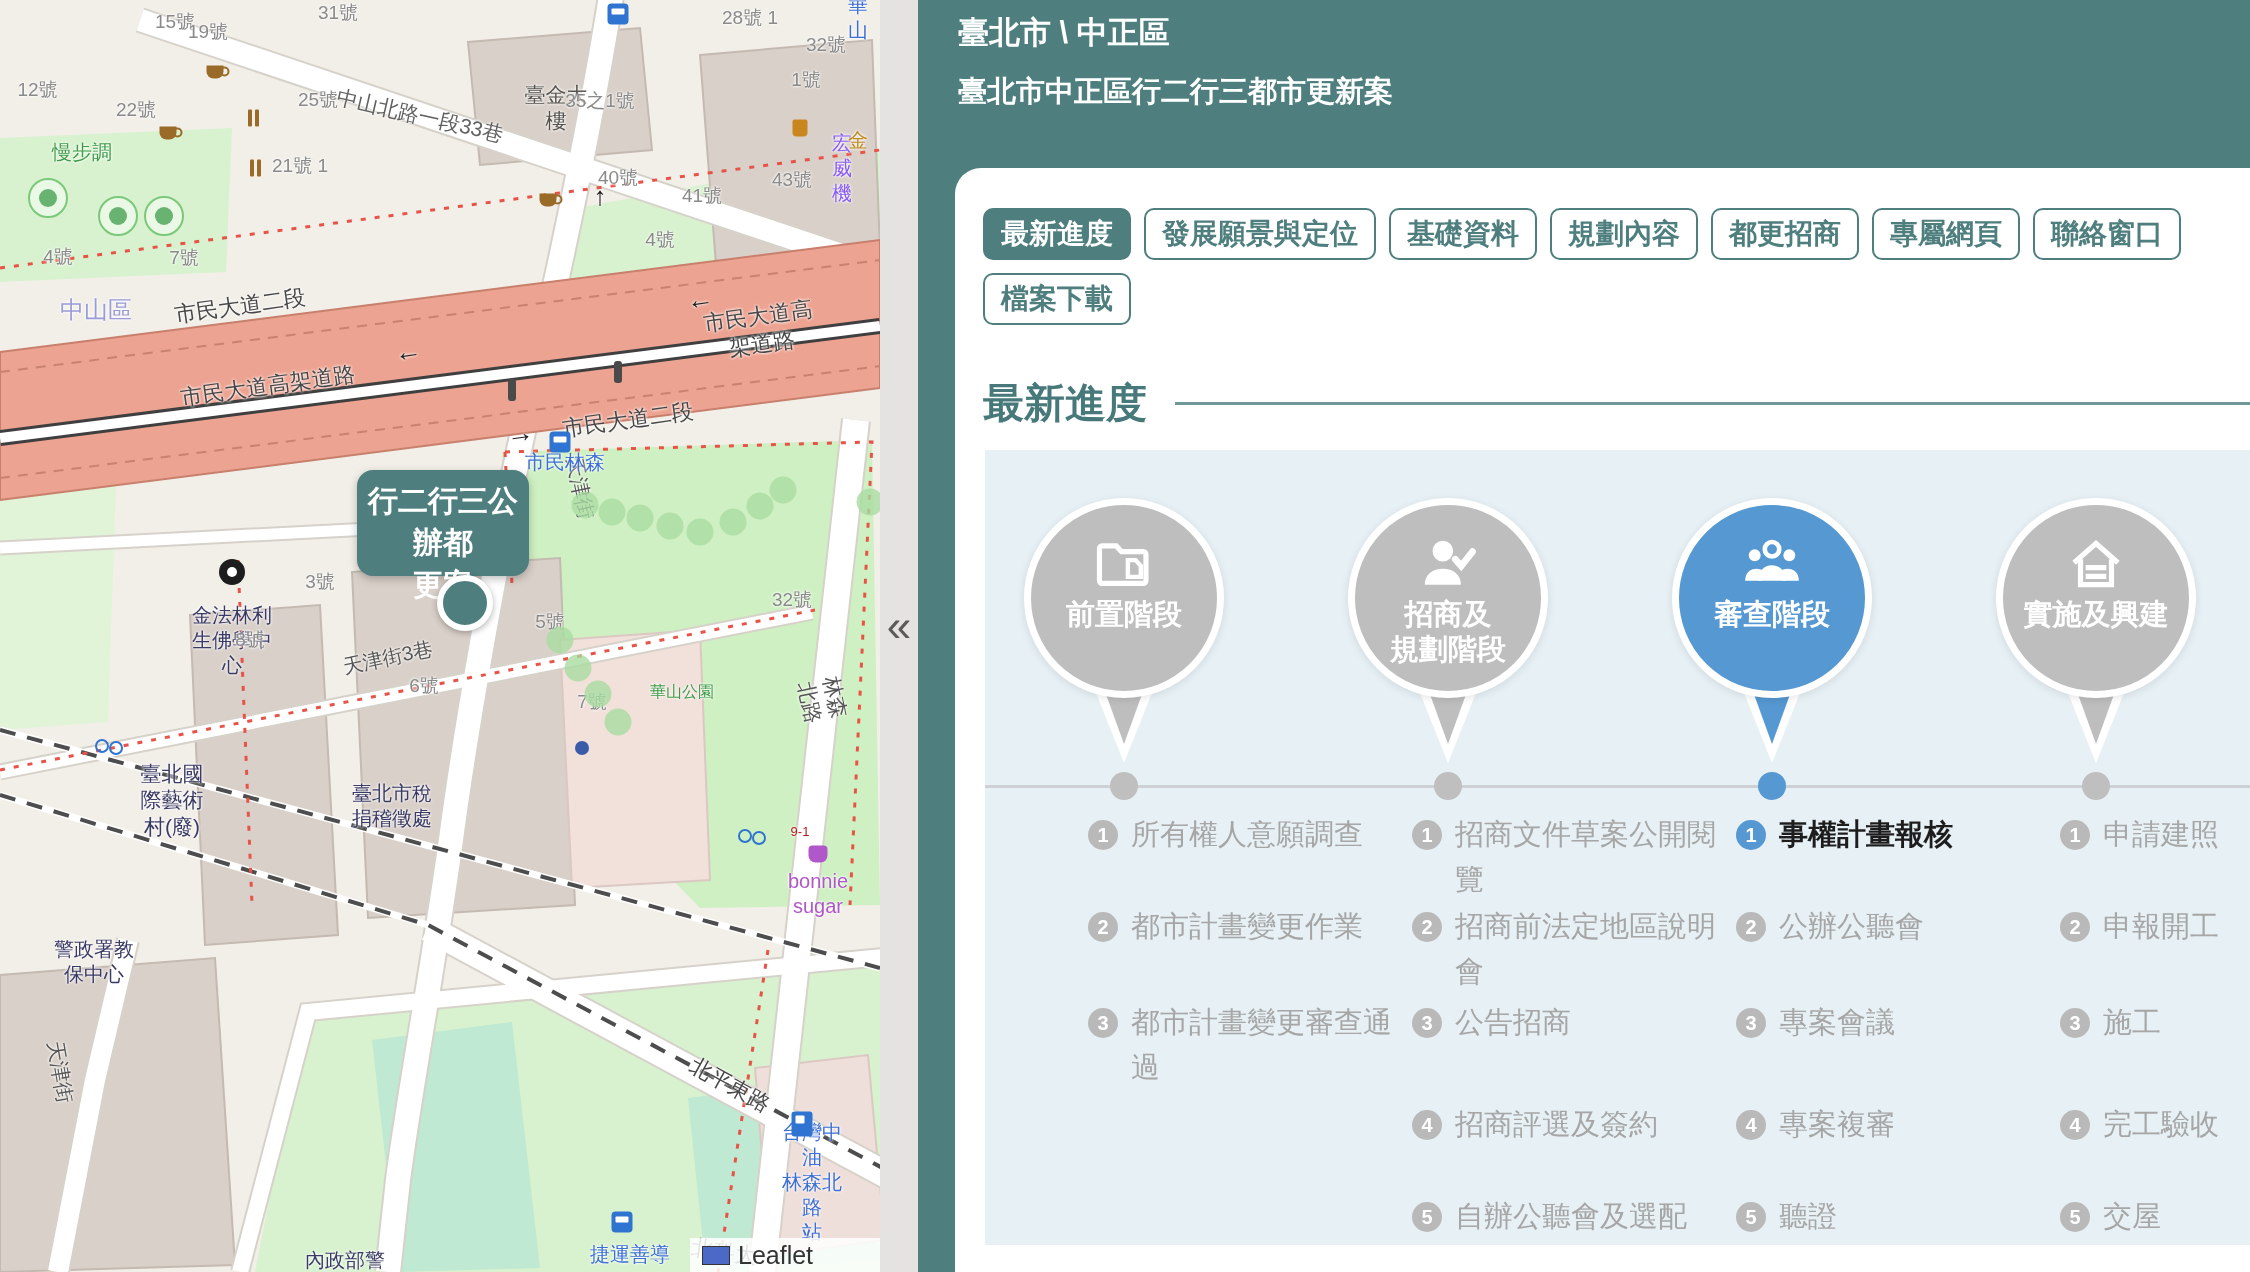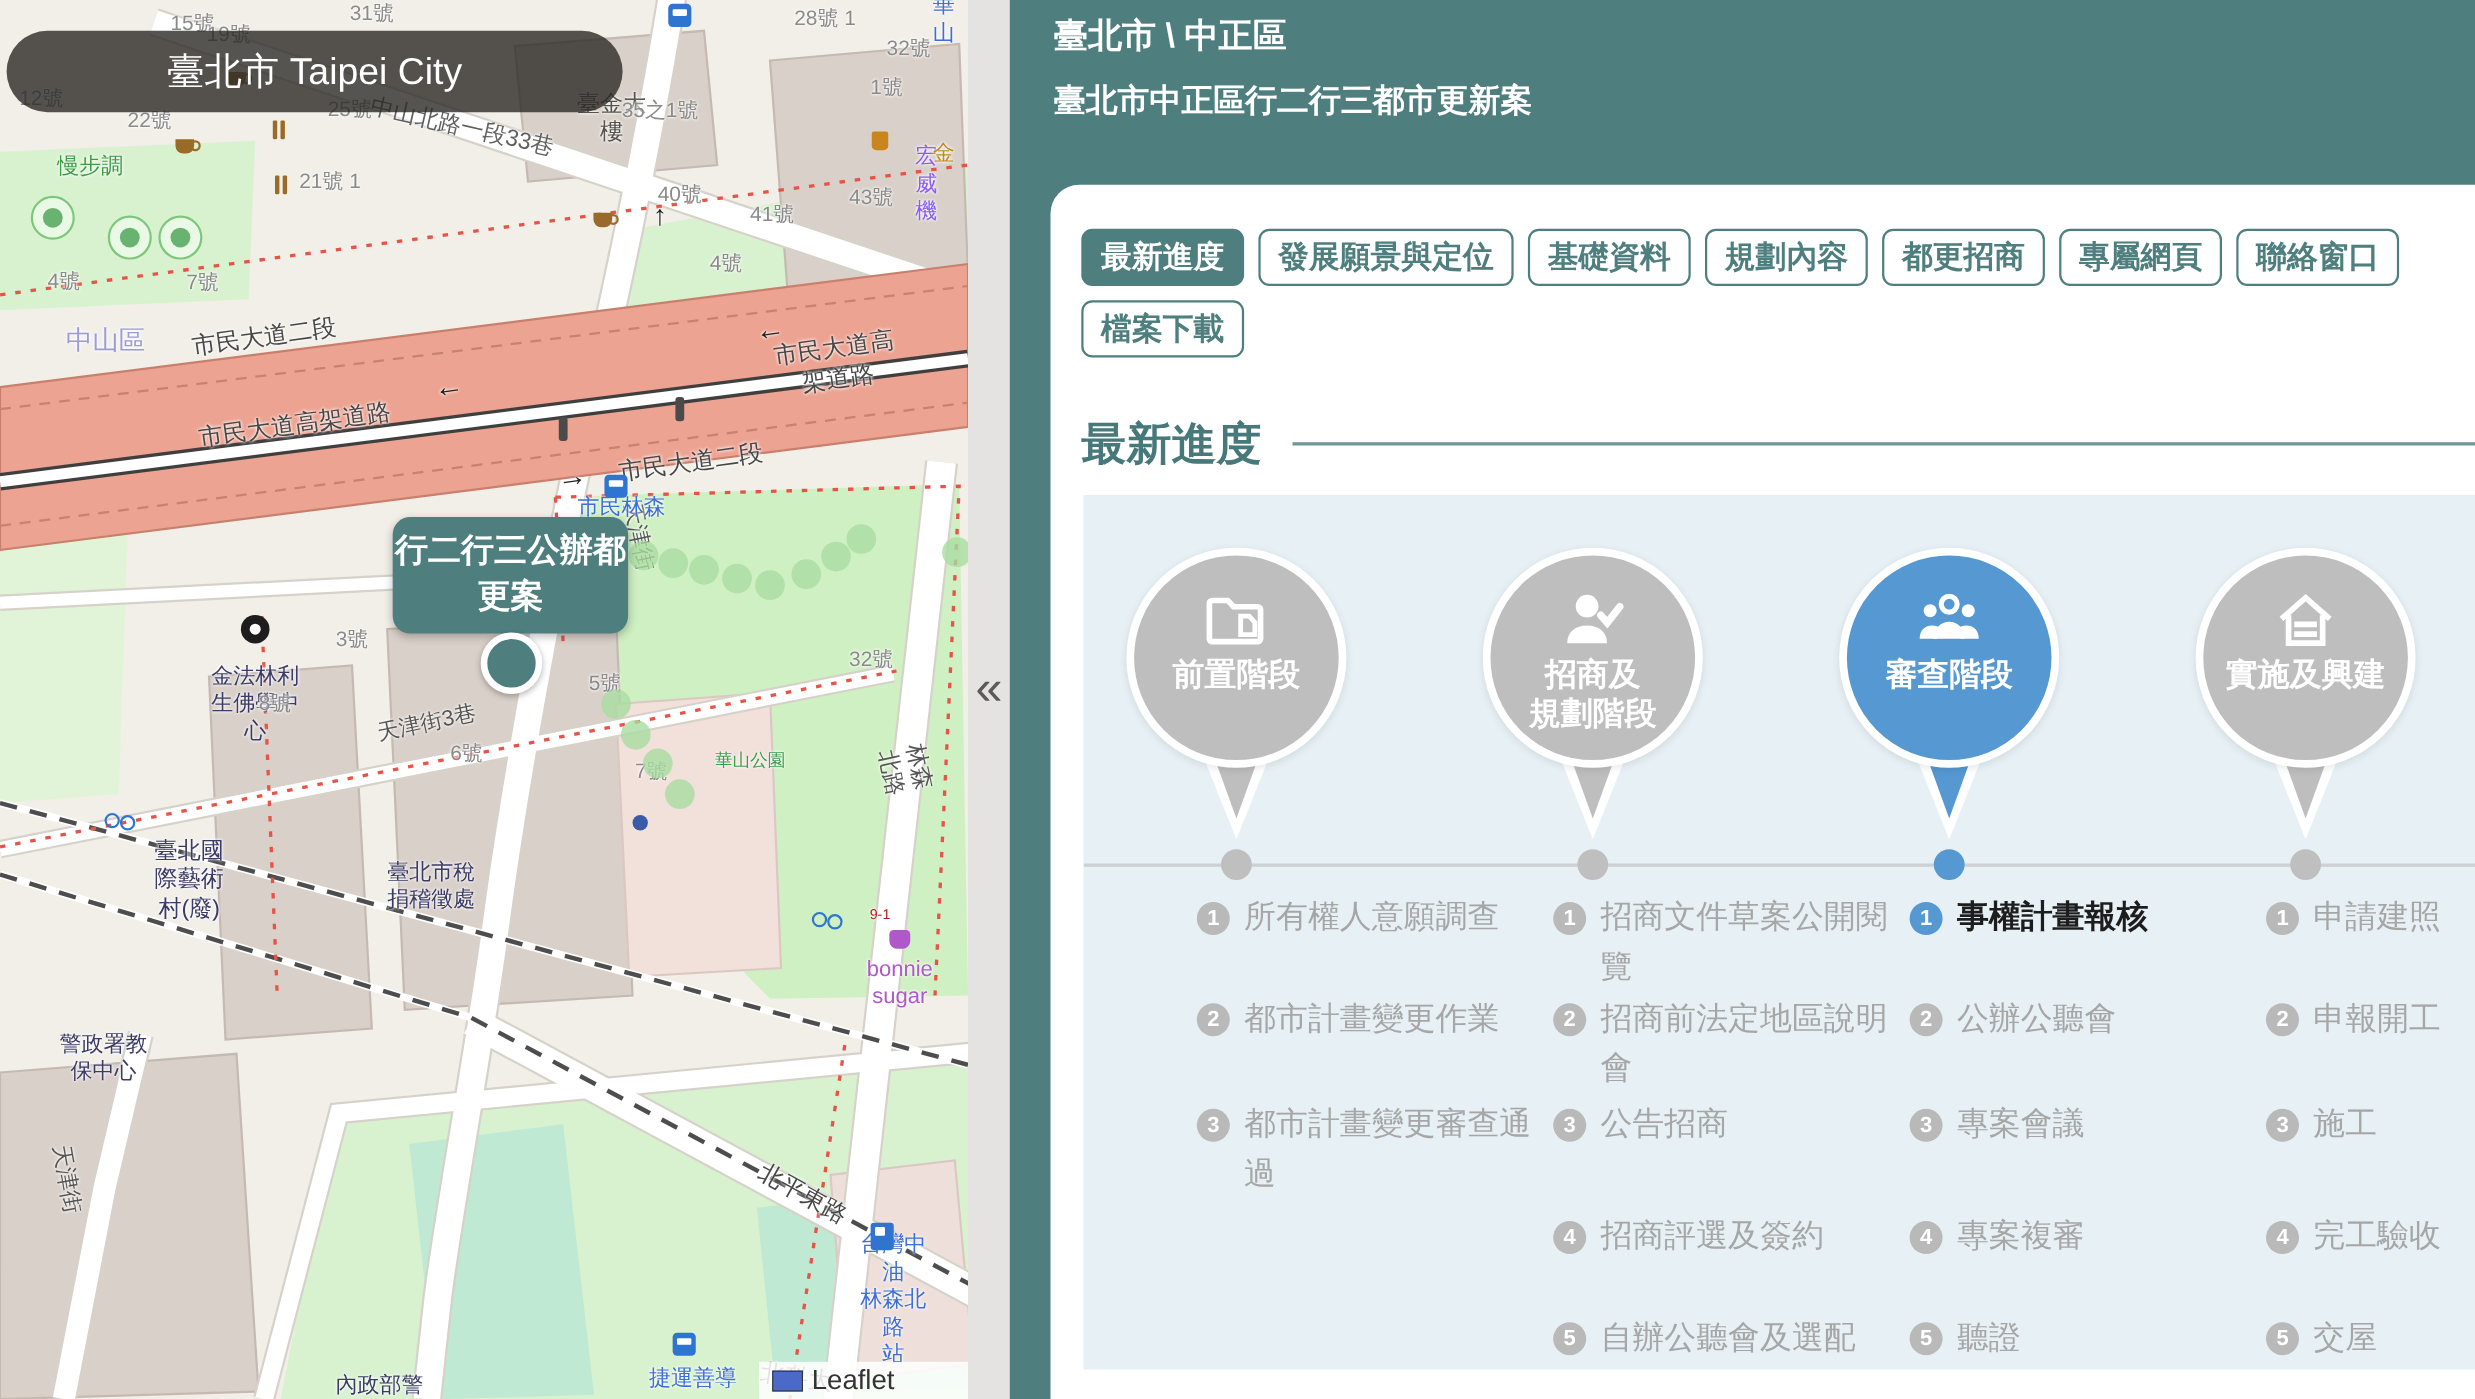--- a/index.html
+++ b/index.html
@@ -28,21 +28,21 @@
   .cupcake-icon{width:19px;height:17px;background:#B058C9;border-radius:4px 4px 7px 7px;}
   .playground-icon{width:36px;height:36px;border:2px solid #7CC87A;border-radius:50%;background:#EAF9E6;}
   .playground-icon::after{content:"";position:absolute;inset:9px;background:#3E9B49;border-radius:50%;opacity:.75;}
   .traffic-light-icon{width:8px;height:22px;background:#4a4a4a;border-radius:3px;}
   .poi-dot{width:14px;height:14px;background:#3A5BA8;border-radius:50%;}
   .dharma-icon{width:26px;height:26px;background:#1d1d1d;border-radius:50%;}
   .dharma-icon::after{content:"";position:absolute;inset:8px;background:#fff;border-radius:50%;}
 
   #city-pill{position:absolute;left:6px;top:28px;width:560px;height:74px;border-radius:38px;
     background:rgba(44,41,38,.8);color:#fff;font-size:34px;display:flex;align-items:center;justify-content:center;}
-  #marker-popup{position:absolute;left:357px;top:470px;width:214px;height:106px;border-radius:16px;
+  #marker-popup{position:absolute;left:357px;top:470px;width:172px;height:106px;border-radius:16px;
     background:#4E7E7E;color:#fff;font-size:30px;font-weight:bold;text-align:center;line-height:42px;
     padding-top:10px;box-sizing:border-box;box-shadow:0 3px 8px rgba(0,0,0,.25);}
   #map-marker{position:absolute;left:437px;top:575px;width:56px;height:56px;border-radius:50%;
     background:#4E7E7E;border:6px solid #fff;box-sizing:border-box;box-shadow:0 2px 6px rgba(0,0,0,.3);}
   #leaflet-attribution{position:absolute;right:0;bottom:0;height:34px;width:190px;background:rgba(255,255,255,.85);
     display:flex;align-items:center;gap:8px;padding-left:12px;box-sizing:border-box;}
   #leaflet-flag{width:26px;height:17px;background:#4B69C6;border:1px solid #333;}
   #leaflet-attribution span{font-size:25px;color:#333;}
 
   
@@ -253,23 +253,20 @@
         <i class="mic tree-icon" style="left: 700px; top: 532px;"></i>
         <i class="mic tree-icon" style="left: 733px; top: 522px;"></i>
         <i class="mic tree-icon" style="left: 760px; top: 506px;"></i>
         <i class="mic tree-icon" style="left: 783px; top: 490px;"></i>
         <i class="mic tree-icon" style="left: 870px; top: 502px;"></i>
         <i class="mic tree-icon" style="left: 560px; top: 640px;"></i>
         <i class="mic tree-icon" style="left: 578px; top: 668px;"></i>
         <i class="mic tree-icon" style="left: 598px; top: 694px;"></i>
         <i class="mic tree-icon" style="left: 618px; top: 722px;"></i>
       </div>
-    <div id="city-pill">
-      <span>臺北市 Taipei City</span>
-    </div>
     <div id="marker-popup">
       <div>行二行三公辦都</div>
       <div>更案</div>
     </div>
     <div id="map-marker"></div>
     <div id="leaflet-attribution">
       <div id="leaflet-flag"></div>
       <span>Leaflet</span>
     </div>
   </div>

